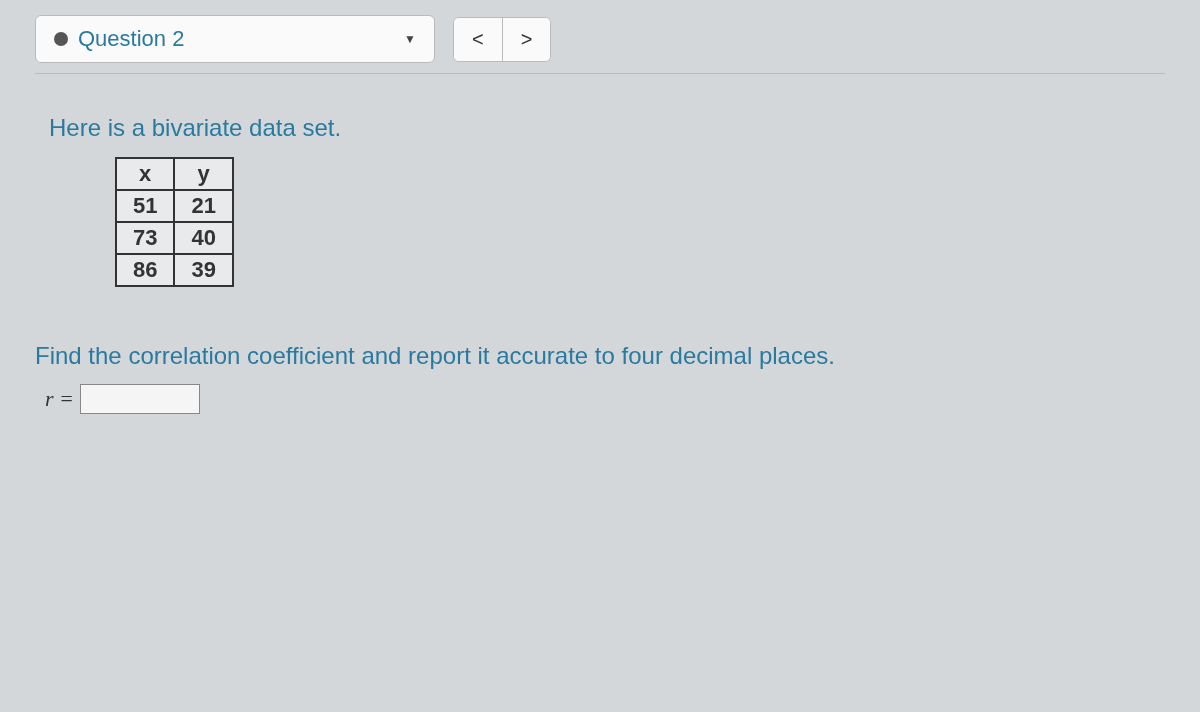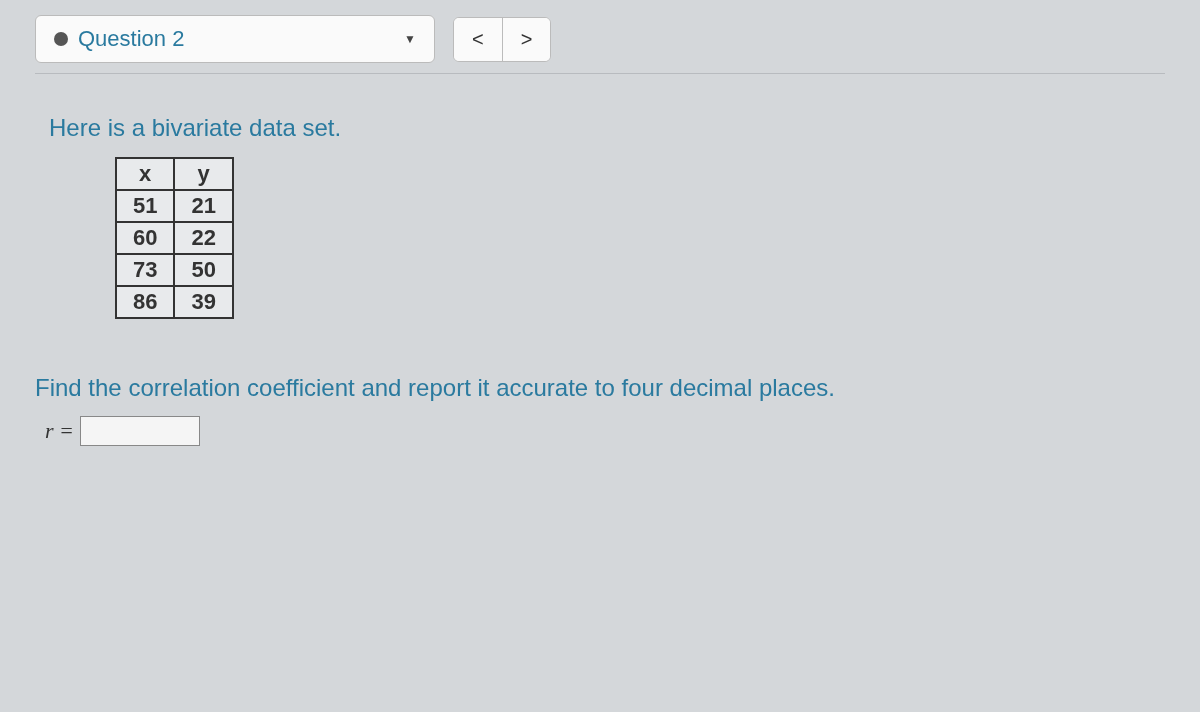--- a/index.html
+++ b/index.html
@@ -153,26 +153,22 @@
       <th>x</th>
       <th>y</th>
     </tr>
   </thead>
   <tbody>
     <tr>
       <td>51</td>
       <td>21</td>
     </tr>
     <tr>
-      <td>60</td>
-      <td>22</td>
-    </tr>
-    <tr>
       <td>73</td>
-      <td>50</td>
+      <td>40</td>
     </tr>
     <tr>
       <td>86</td>
       <td>39</td>
     </tr>
   </tbody>
 </table>
 
 <p class="instruction-text">Find the correlation coefficient and report it accurate to four decimal places.</p>
 

